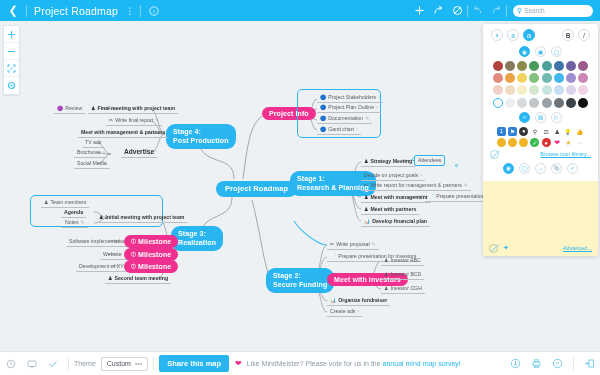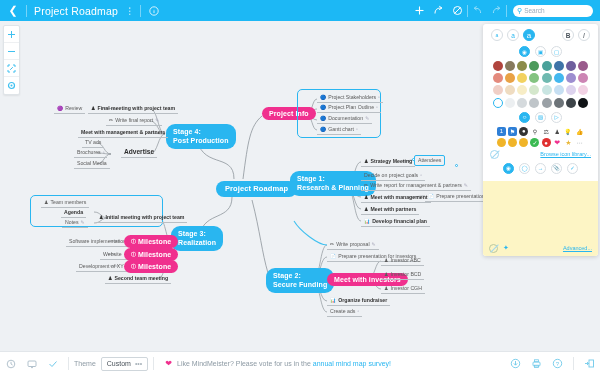--- a/index.html
+++ b/index.html
@@ -612,20 +612,21 @@
         <path d="M1.5 5 L4 7.5 L8.5 2.5" fill="none" stroke="#6fc9ea" stroke-width="1"></path>
       </svg>
   </div>
   <div class="vsep"></div>
   <div class="themelbl">Theme</div>
   <div class="themebtn">
     <span>Custom</span>
     <span class="dots">•••</span>
   </div>
   <div class="vsep"></div>
+  <div class="sharebtn">Share this map</div>
   <div class="heart">❤</div>
   <div class="votetxt">
     <span>Like MindMeister? Please vote for us in the </span><a href="#">annual mind map survey!</a>
   </div>
   <div style="flex:1"></div>
   <div class="bic">
     <svg class="i" width="11" height="11" viewBox="0 0 11 11">
         <circle cx="5.5" cy="5.5" r="4.2" fill="none" stroke="#6fc9ea" stroke-width=".9"></circle>
         <path d="M5.5 3 V7 M3.8 5.4 L5.5 7.2 L7.2 5.4" fill="none" stroke="#6fc9ea" stroke-width=".9"></path>
       </svg>

